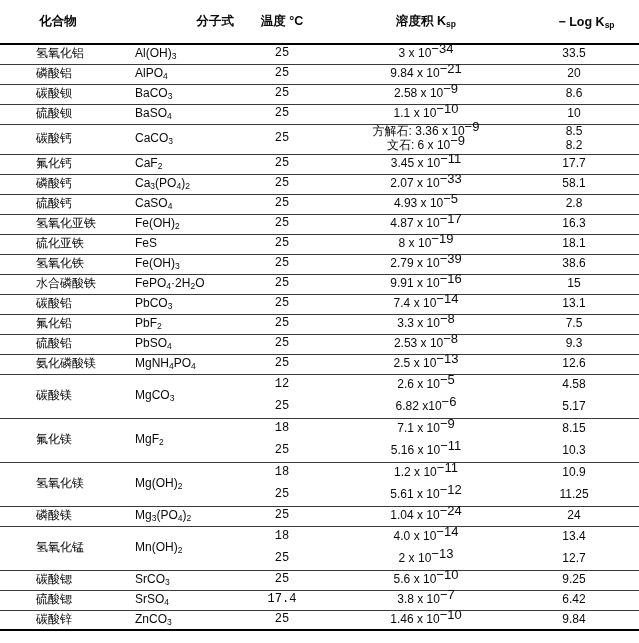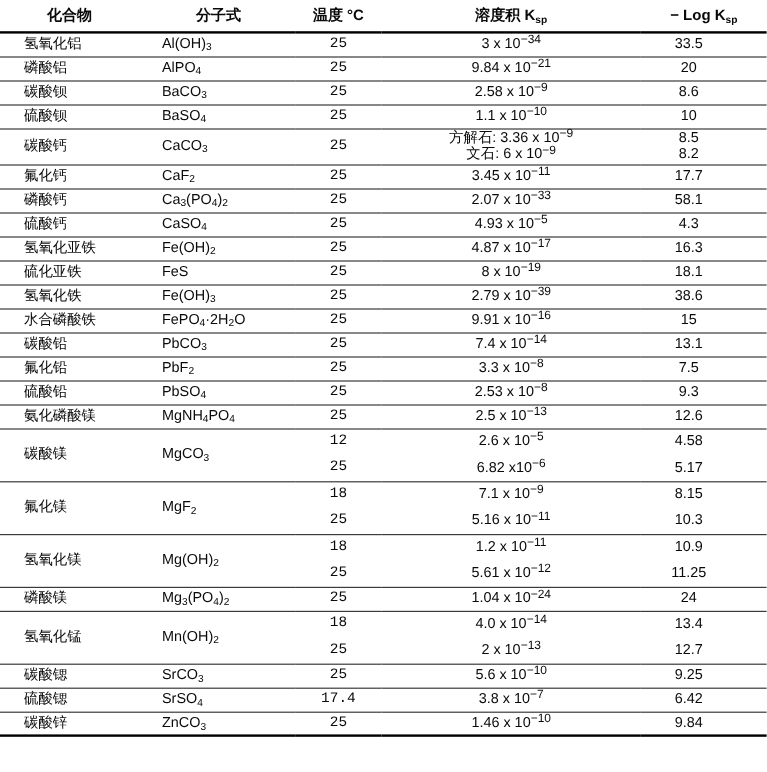--- a/index.html
+++ b/index.html
@@ -17,50 +17,50 @@
     table-layout: fixed;
     border-bottom: 2px solid #000;
     font-size: 12px;
     color: #0a0a0a;
   }
   col.w1 { width: 130px; }
   col.w2 { width: 116px; }
   col.w3 { width: 72px;  }
   col.w4 { width: 216px; }
   col.w5 { width: 105px; }
-  thead tr { height: 27px; }
+  thead tr { height: 44px; }
   thead th {
     font-weight: bold;
     font-size: 12.5px;
     text-align: center;
     vertical-align: middle;
     border-bottom: 2px solid #000;
     padding: 0;
     white-space: nowrap;
   }
   th.h-name    { padding-right: 14px; }
-  th.h-formula { padding-right: 12px; }
+  th.h-formula { padding-right: 12px; text-align: right; }
   th.h-log     { }
   tbody tr { height: 20px; }
   tbody tr.dbl { height: 22px; }
   tbody tr.compact { height: 15px; }
   tbody td {
     padding: 0;
     vertical-align: middle;
     white-space: nowrap;
     line-height: 1.15;
   }
   tbody tr.group-start td { border-top: 1px solid #3a3a3a; }
-  td.c-name    { text-align: left; padding-left: 20px; }
+  td.c-name    { text-align: left; padding-left: 36px; }
   td.c-formula { text-align: left; padding-left: 5px; }
   td.c-temp    { text-align: center; font-family: Liberation Mono, monospace; }
   td.c-ksp     { text-align: center; }
   td.c-log     { text-align: center; padding-right: 25px; }
   sub { font-size: 8.5px; vertical-align: -2px; line-height: 0; }
-  sup { font-size: 10px; vertical-align: 4px;  line-height: 0; }
+  sup { font-size: 13px; vertical-align: 4px;  line-height: 0; }
 </style>
 </head>
 <body>
 
 <div class="page">
   <table class="ksp">
     <colgroup>
       <col class="w1">
         <col class="w2">
         <col class="w3">
@@ -128,21 +128,21 @@
           <td class="c-formula" rowspan="1">Ca<sub>3</sub>(PO<sub>4</sub>)<sub>2</sub></td>
           <td class="c-temp">25</td>
           <td class="c-ksp">2.07 x 10<sup>−33</sup></td>
           <td class="c-log">58.1</td>
         </tr>
         <tr class="group-start">
           <td class="c-name" rowspan="1">硫酸钙</td>
           <td class="c-formula" rowspan="1">CaSO<sub>4</sub></td>
           <td class="c-temp">25</td>
           <td class="c-ksp">4.93 x 10<sup>−5</sup></td>
-          <td class="c-log">4.3</td>
+          <td class="c-log">2.8</td>
         </tr>
         <tr class="group-start">
           <td class="c-name" rowspan="1">氢氧化亚铁</td>
           <td class="c-formula" rowspan="1">Fe(OH)<sub>2</sub></td>
           <td class="c-temp">25</td>
           <td class="c-ksp">4.87 x 10<sup>−17</sup></td>
           <td class="c-log">16.3</td>
         </tr>
         <tr class="group-start">
           <td class="c-name" rowspan="1">硫化亚铁</td>

